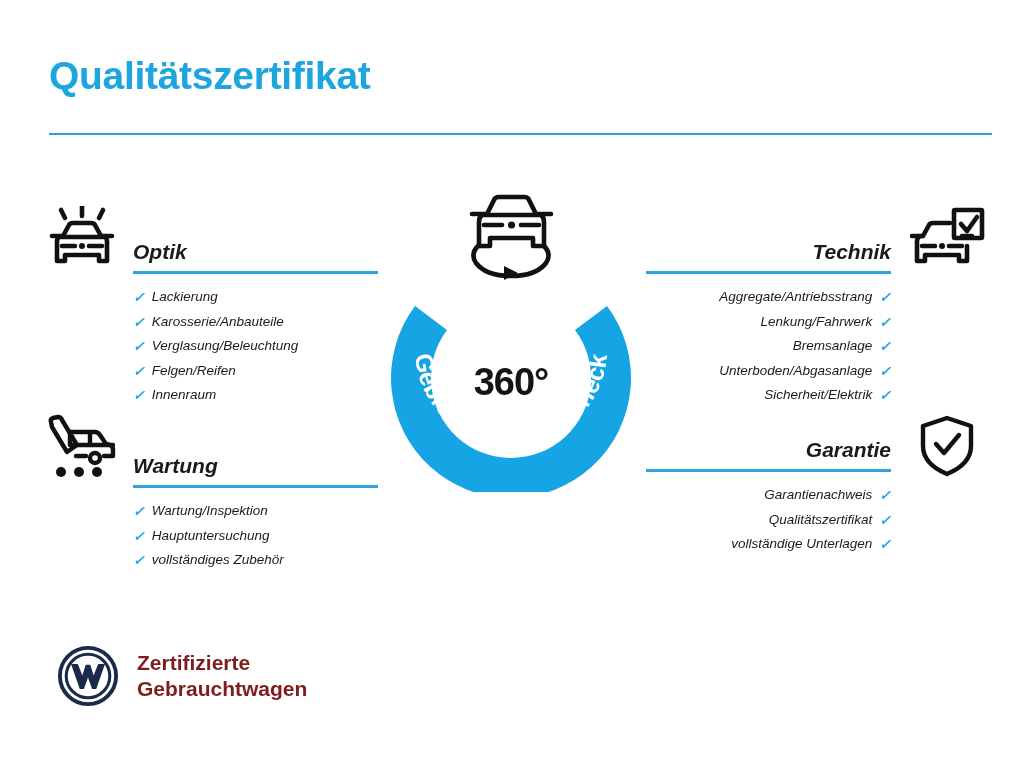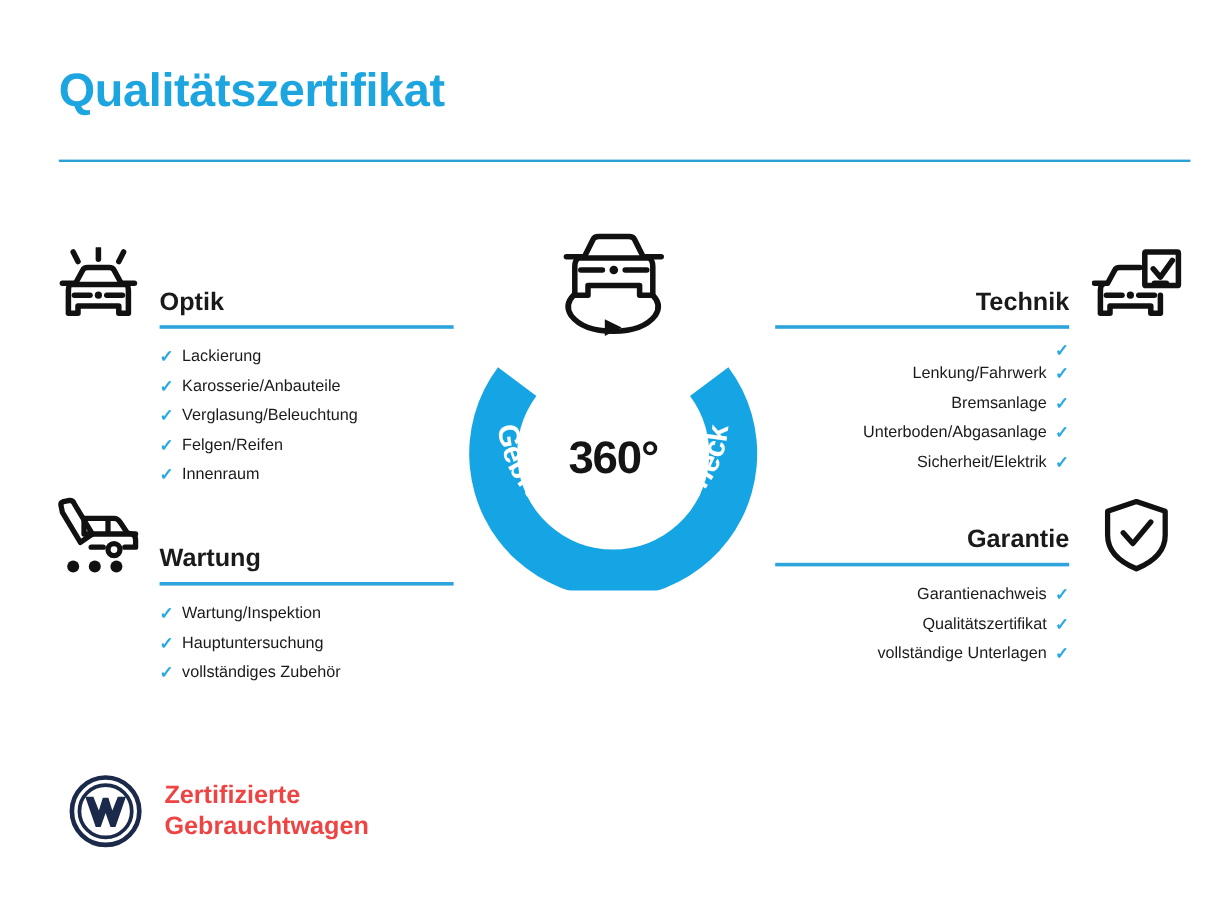--- a/index.html
+++ b/index.html
@@ -22,21 +22,21 @@
   .title-rule{
     position:absolute;left:49px;top:133px;width:943px;height:2px;
     background:#2E9FD4;
   }
 
   
   .col{position:absolute;}
   .col-left{left:0;width:400px;}
   .col-right{left:624px;width:400px;}
 
-  .block{position:absolute;}
+  .block{position:absolute;font-style:italic;}
 
   .sec-head{
     position:relative;height:36px;
   }
   .sec-title{
     font-size:21px;font-weight:bold;color:#1a1a1a;
     line-height:28px;white-space:nowrap;
   }
   .sec-rule{
     position:absolute;left:0;right:0;bottom:0;height:3px;
@@ -80,21 +80,21 @@
     font-size:38px;font-weight:bold;color:#141414;
     letter-spacing:-1px;
     padding-top:14px;box-sizing:border-box;
   }
 
   
   .footer{position:absolute;left:57px;top:645px;display:flex;align-items:center;}
   .vw-mark{width:62px;height:62px;}
   .vw-text{
     margin-left:18px;
-    font-size:21px;font-weight:bold;color:#ef4444;
+    font-size:21px;font-weight:bold;color:#7f1d1d;
     line-height:26px;
   }
 </style>
 </head>
 <body>
 
 <div class="page">
 
   <div class="title">Qualitätszertifikat</div>
   <div class="title-rule"></div>
@@ -197,20 +197,21 @@
   <div class="col col-right right-col">
 
     <div class="block" style="left:22px;top:238px;width:245px;">
       <div class="sec-head">
         <div class="sec-title">Technik</div>
         <div class="sec-rule"></div>
       </div>
       <div class="items">
         <div class="item">
             <span class="chk">✓</span>
+            <span>Aggregate/Antriebsstrang</span>
           </div>
         <div class="item">
             <span class="chk">✓</span>
             <span>Lenkung/Fahrwerk</span>
           </div>
         <div class="item">
             <span class="chk">✓</span>
             <span>Bremsanlage</span>
           </div>
         <div class="item">

